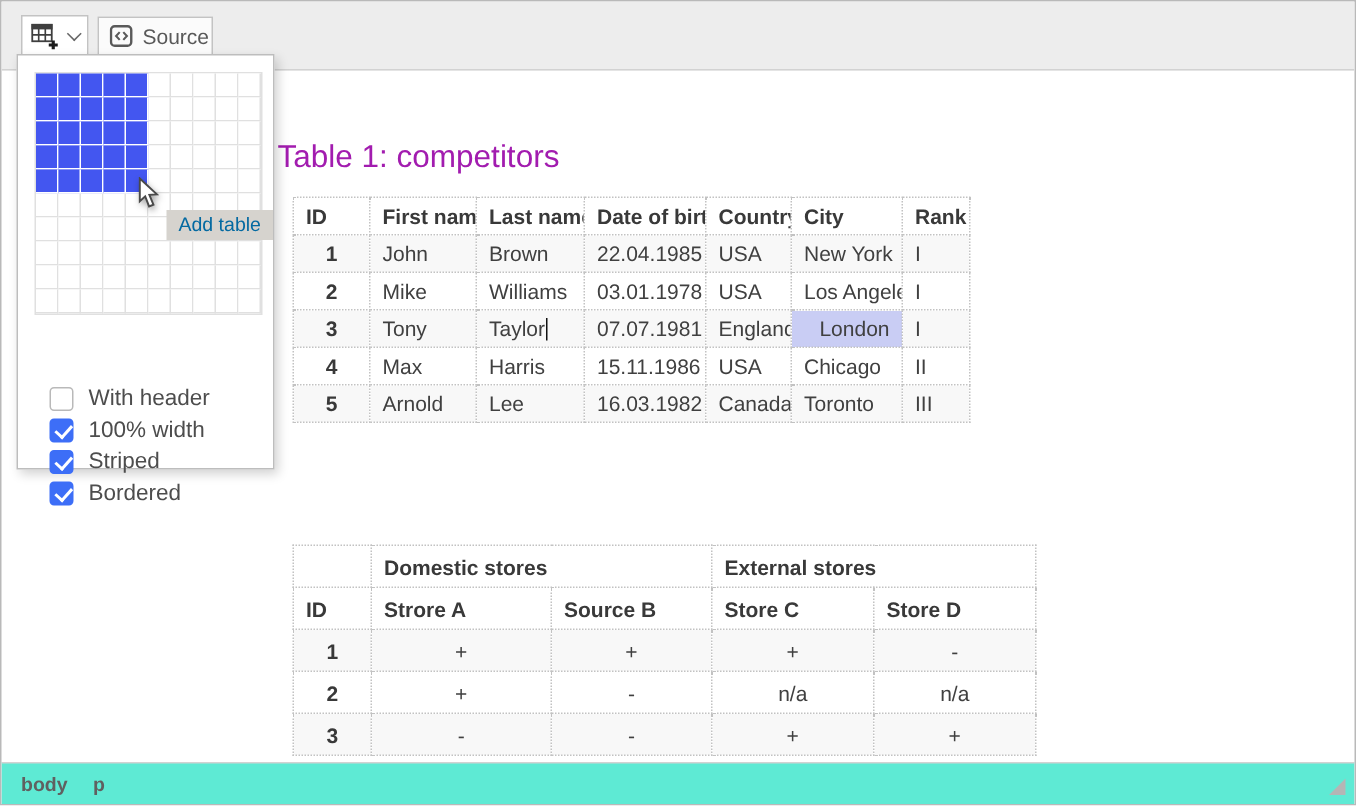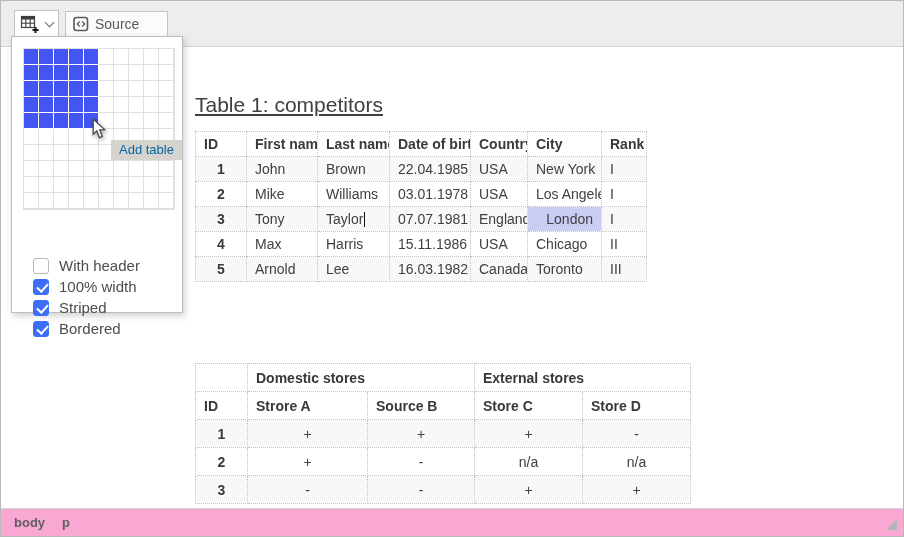--- a/index.html
+++ b/index.html
@@ -5,59 +5,59 @@
   * { box-sizing: border-box; margin: 0; padding: 0; }
   html,body { width: 904px; height: 537px; }
   body { font-family: "Liberation Sans", sans-serif; background: #fff; position: relative; }
 
   .editor { position:absolute; inset:0; width:904px; height:537px; border:1px solid #b9b9b9; background:#fff; overflow:hidden; }
 
   
   .toolbar { position:absolute; top:0; left:0; right:0; height:46px; background:#ededed; border-bottom:1px solid #d2d2d2; }
   .tb-btn { position:absolute; display:flex; align-items:center; background:#fff; border:1px solid #c3c3c3; cursor:pointer; }
   .btn-table { left:13px; top:9px; width:45px; height:27px; padding:0 5px; justify-content:space-between; }
-  .btn-source { left:64px; top:10px; height:26px; padding:0 28px 0 7px; gap:6px; background:#fbfbfb; color:#595959; font-size:14px; }
+  .btn-source { left:64px; top:10px; height:26px; padding:0 2px 0 7px; gap:6px; background:#fbfbfb; color:#595959; font-size:14px; }
   .chev { width:7px; height:7px; border-right:1.6px solid #666; border-bottom:1.6px solid #666; transform:rotate(45deg); margin-top:-3px; }
 
   
   .panel { position:absolute; left:10px; top:35px; width:172px; height:277px; background:#fff; border:1px solid #bdbdbd; box-shadow:2px 3px 7px rgba(0,0,0,.18); z-index:20; }
   .size-grid { position:absolute; left:11px; top:11px; display:grid; grid-template-columns:repeat(10,15px); grid-auto-rows:16px; border:1px solid #e0e0e0; }
   .size-grid .cell { border-right:1px solid #e0e0e0; border-bottom:1px solid #e0e0e0; background:#fff; }
   .size-grid .cell.sel { background:#4356f0; border-color:#fff; }
   .opts { position:absolute; left:21px; top:218px; }
   .opt { display:flex; align-items:center; height:21px; gap:10px; cursor:pointer; }
   .cb { width:16px; height:16px; border-radius:3px; flex:0 0 16px; position:relative; }
   .cb.off { background:#fff; border:1px solid #b9b9b9; }
   .cb.on { background:#3d6ef7; border:1px solid #3d6ef7; }
   .cb.on::after { content:""; position:absolute; left:4.5px; top:1.5px; width:5px; height:9px; border-right:2px solid #fff; border-bottom:2px solid #fff; transform:rotate(42deg); }
   .opt-label { font-size:15px; color:#4d4d4d; white-space:nowrap; }
 
   
   .tooltip { position:absolute; left:110px; top:139px; background:#d6d3ce; color:#0369a1; font-size:13px; padding:2px 8px 3px; z-index:30; white-space:nowrap; }
   .cursor { position:absolute; left:91px; top:117px; z-index:31; filter:drop-shadow(1px 2px 2px rgba(0,0,0,.35)); }
 
   
-  .hd { position:absolute; left:194px; font-size:21px; font-weight:400; color:#404040;text-decoration:underline; }
+  .hd { position:absolute; left:184px; font-size:21px; font-weight:400; color:#a21caf; }
   .hd1 { top:92px; } .hd2 { top:302px; }
   table { border-collapse:collapse; table-layout:fixed; position:absolute; left:194px; font-size:14px; color:#404040; }
   td,th { border:1px dotted #c2c2c2; padding:0 8px; vertical-align:middle; text-align:left; overflow:hidden; white-space:nowrap; }
   th { font-weight:700; color:#393939; }
   tbody tr:nth-child(odd) td { background:#f8f8f8; }
   .t1 { top:130px; width:451px; }
   .t1 td,.t1 th { height:25px; }
   .t2 { top:362px; width:495px; }
   .t2 td,.t2 th { height:28px; }
   .c-center { text-align:left; }
   td.c-id { font-weight:700; color:#393939; text-align:center; }
   .t2 td { text-align:center; }
   td.sel-cell { background:#c9cdf4 !important;text-align:right; }
   .caret { display:inline-block; width:1px; height:15px; background:#111; vertical-align:-3px; margin-left:1px; }
 
   
-  .statusbar { position:absolute; left:0; right:0; bottom:0; height:28px; background:#f9a8d4; border-top:1px solid #d2d2d2; display:flex; align-items:center; padding-left:13px; gap:17px; }
+  .statusbar { position:absolute; left:0; right:0; bottom:0; height:28px; background:#5eead4; border-top:1px solid #d2d2d2; display:flex; align-items:center; padding-left:13px; gap:17px; }
   .path-item { font-size:13px; font-weight:700; color:#606060; cursor:pointer; }
   .resizer { position:absolute; right:6px; bottom:6px; width:0; height:0; border-left:11px solid transparent; border-bottom:11px solid #b5b5b5; }
 </style>
 </head>
 <body>
 
 <div class="editor">
 
   <div class="toolbar">
     <div class="tb-btn btn-table">

